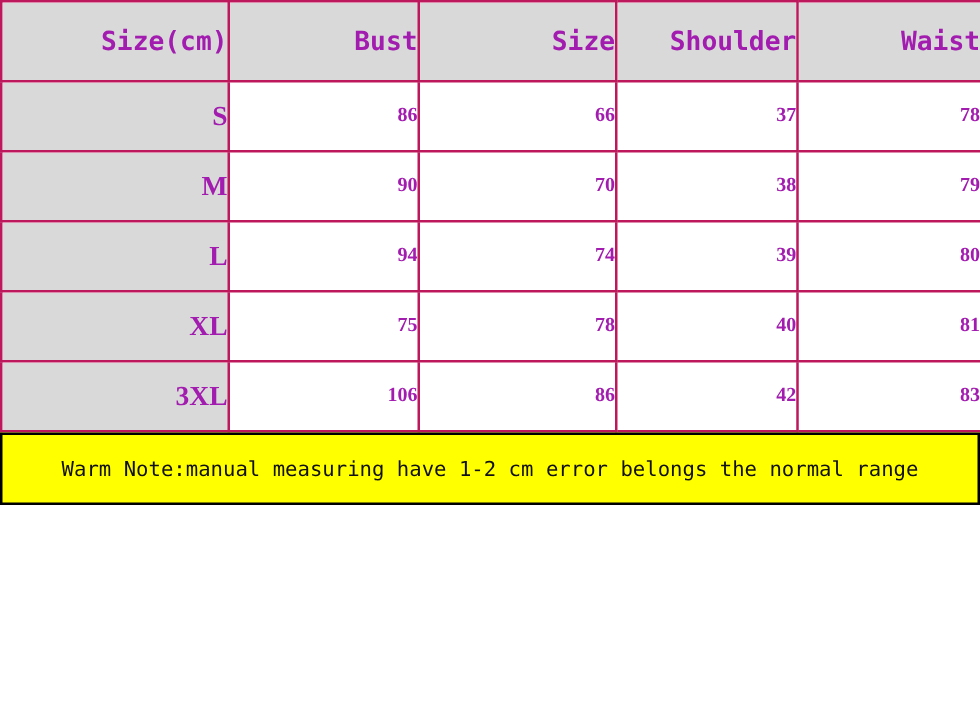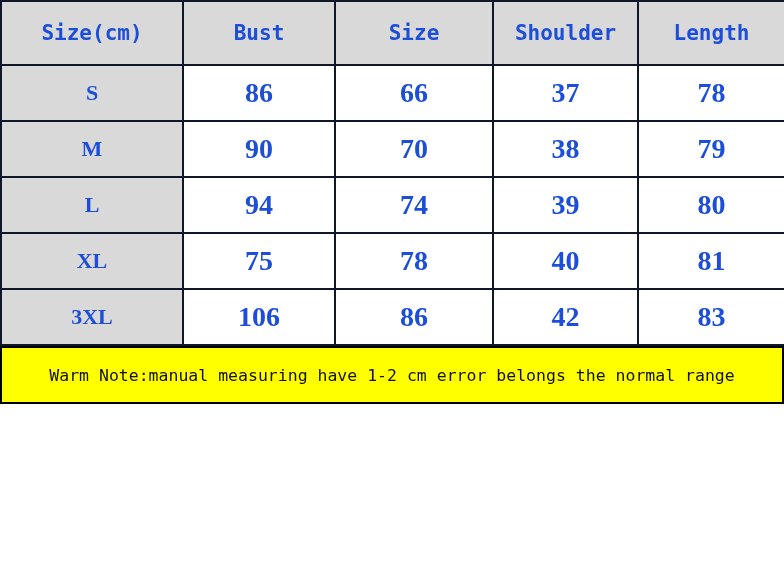--- a/index.html
+++ b/index.html
@@ -29,47 +29,47 @@
   }
 
   table.size-table col.c-size    { width: 182px; }
   table.size-table col.c-bust    { width: 152px; }
   table.size-table col.c-waist   { width: 158px; }
   table.size-table col.c-should  { width: 145px; }
   table.size-table col.c-length  { width: 147px; }
 
   table.size-table th,
   table.size-table td {
-    border: 2px solid #0f172a;
-    text-align: center;
+    border: 2px solid #be185d;
+    text-align: right;
     vertical-align: middle;
     padding: 0;
     margin: 0;
-    color: #1d4ed8;
+    color: #a21caf;
     overflow: hidden;
     white-space: nowrap;
   }
 
   
   tr.header-row th {
     height: 62px;
     background: #d9d9d9;
     font-family: "DejaVu Sans Mono", "Liberation Mono", monospace;
     font-weight: bold;
     font-size: 21px;
     letter-spacing: 0px;
   }
 
   
   tr.data-row td {
     height: 54px;
     background: #ffffff;
     font-family: "Liberation Serif", serif;
     font-weight: bold;
-    font-size: 28px;
+    font-size: 16px;
   }
 
   tr.data-row td.size-cell {
     background: #d9d9d9;
     font-size: 22px;
   }
 
   
   .note-band {
     box-sizing: border-box;
@@ -101,21 +101,21 @@
       <col class="c-waist">
       <col class="c-should">
       <col class="c-length">
     </colgroup>
     <thead>
       <tr class="header-row">
         <th>Size(cm)</th>
         <th>Bust</th>
         <th>Size</th>
         <th>Shoulder</th>
-        <th>Length</th>
+        <th>Waist</th>
       </tr>
     </thead>
     <tbody>
       <tr class="data-row">
         <td class="size-cell">S</td>
         <td>86</td>
         <td>66</td>
         <td>37</td>
         <td>78</td>
       </tr>

